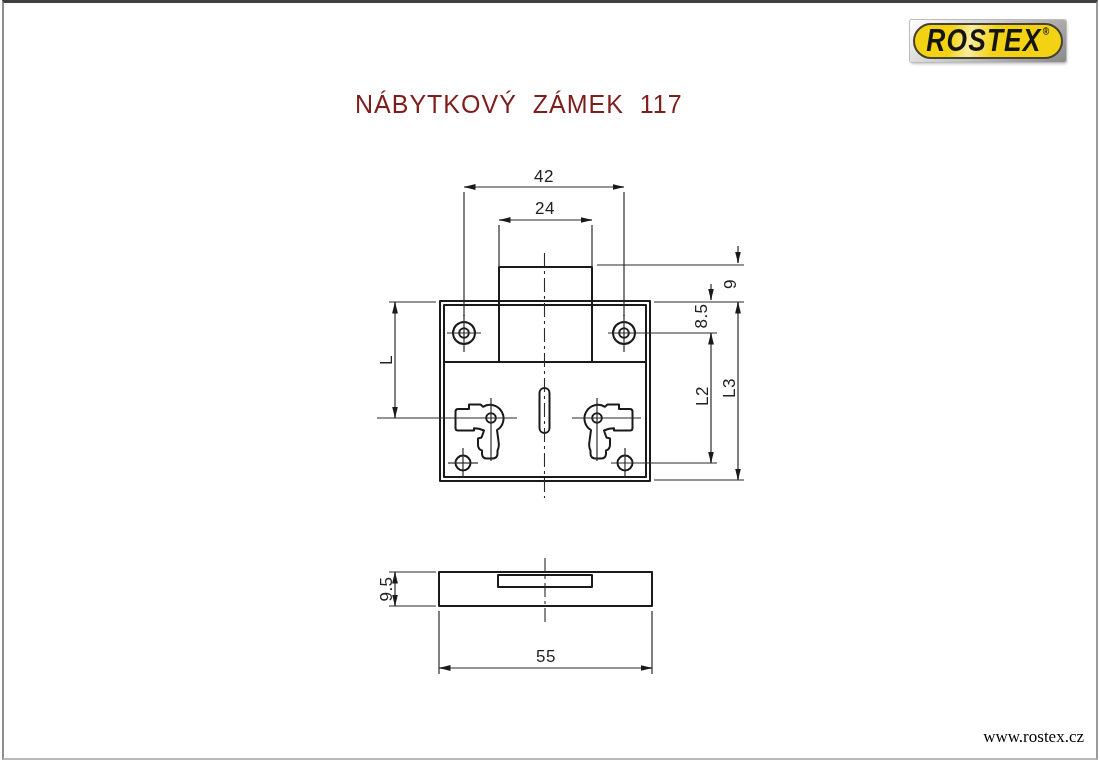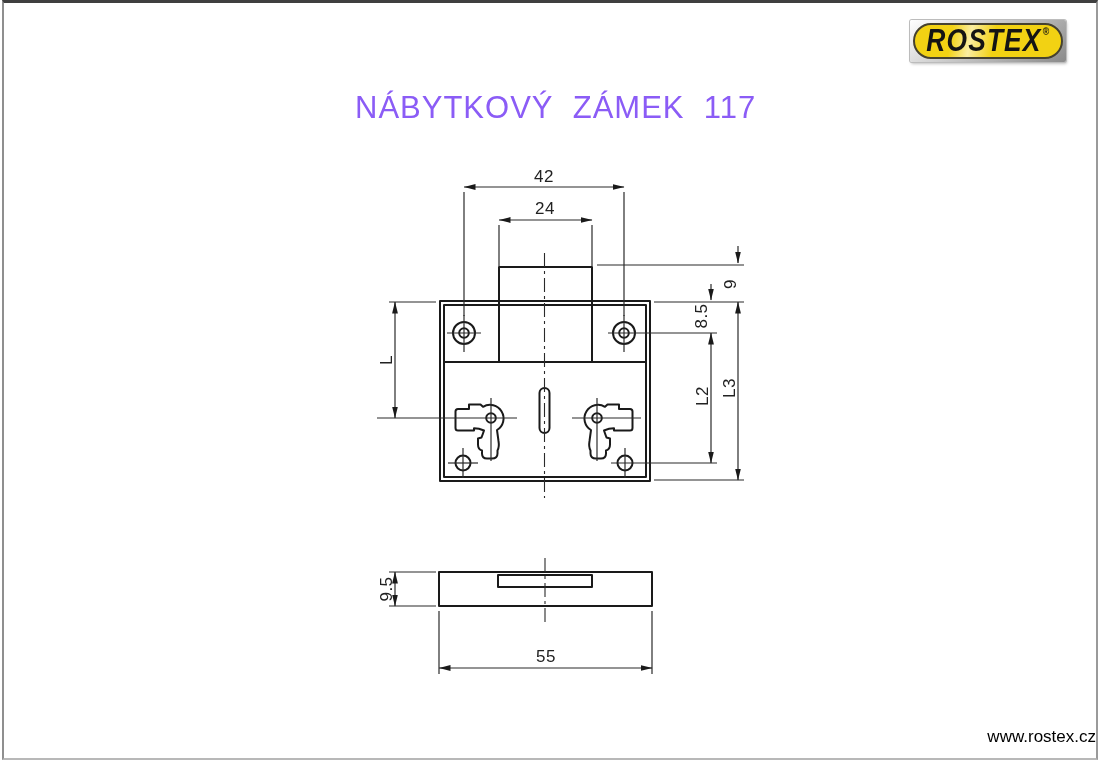--- a/index.html
+++ b/index.html
@@ -8,21 +8,21 @@
     font-family:"Liberation Sans",sans-serif;overflow:hidden;
   }
   .frame{
     position:absolute;left:2px;top:0;width:1092px;height:755px;
     border-top:3px solid #3f3f3f;border-left:2px solid #8f8f8f;
     border-right:2px solid #9a9a9a;border-bottom:2px solid #b8b8b8;
     pointer-events:none;
   }
   .title{
     position:absolute;left:355px;top:90px;
-    font-size:31px;letter-spacing:1px;color:#8b5cf6;white-space:pre;
+    font-size:25px;letter-spacing:1px;color:#7f1d1d;white-space:pre;
     font-family:"Liberation Sans",sans-serif;
   }
   .logo{
     position:absolute;left:910px;top:20px;width:156px;height:42px;
   }
   .logo-rim{
     width:100%;height:100%;border-radius:2px;box-sizing:border-box;padding:3px;
     background:linear-gradient(145deg,#ffffff 0%,#c9c9c9 45%,#8a8a8a 100%);
     box-shadow:0 0 0 1px #bcbcbc,1px 2px 3px rgba(0,0,0,.25);
     display:flex;
@@ -34,22 +34,22 @@
   }
   .logo-text{
     font-weight:700;font-style:italic;font-size:24px;color:#141414;
     letter-spacing:1px;transform:scale(1.1,1.3);display:inline-block;
   }
   .logo-reg{
     font-size:8px;font-style:normal;font-weight:700;color:#141414;
     vertical-align:top;display:inline-block;margin-left:1px;margin-top:2px;
   }
   .website{
-    position:absolute;right:4px;top:727px;
-    font-family:Liberation Sans, sans-serif;font-size:17px;color:#000;
+    position:absolute;right:16px;top:727px;
+    font-family:Liberation Serif, serif;font-size:17px;color:#000;
   }
   svg{position:absolute;left:0;top:0;}
   .ol{stroke:#1a1a1a;stroke-width:2;fill:none;stroke-linejoin:round;}
   .olw{stroke:#1a1a1a;stroke-width:2;fill:#fff;stroke-linejoin:round;}
   .thin{stroke:#2a2a2a;stroke-width:1.2;fill:none;}
   .cl{stroke:#2a2a2a;stroke-width:1.1;fill:none;stroke-dasharray:14 4 3 4;}
   .dt{font-family:"Liberation Sans",sans-serif;font-size:17px;fill:#222;letter-spacing:.5px;}
 </style>
 </head>
 <body>

